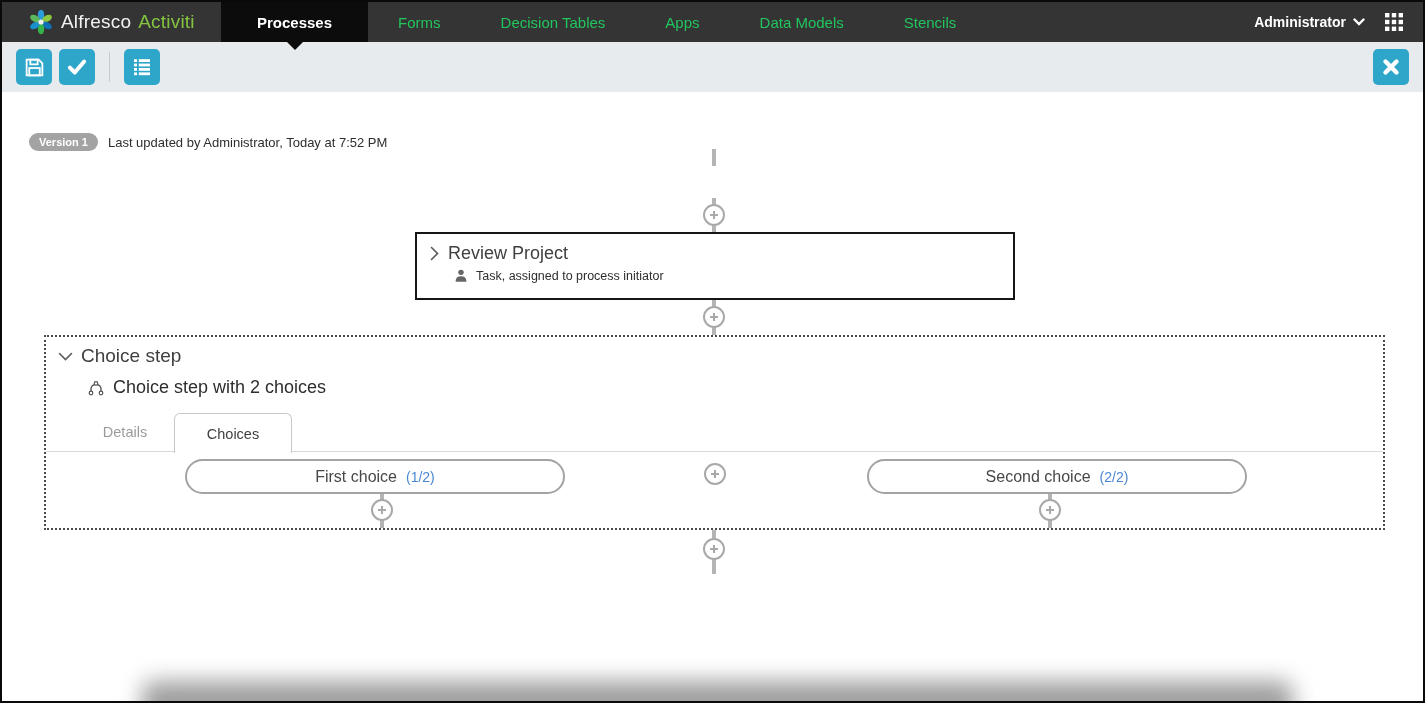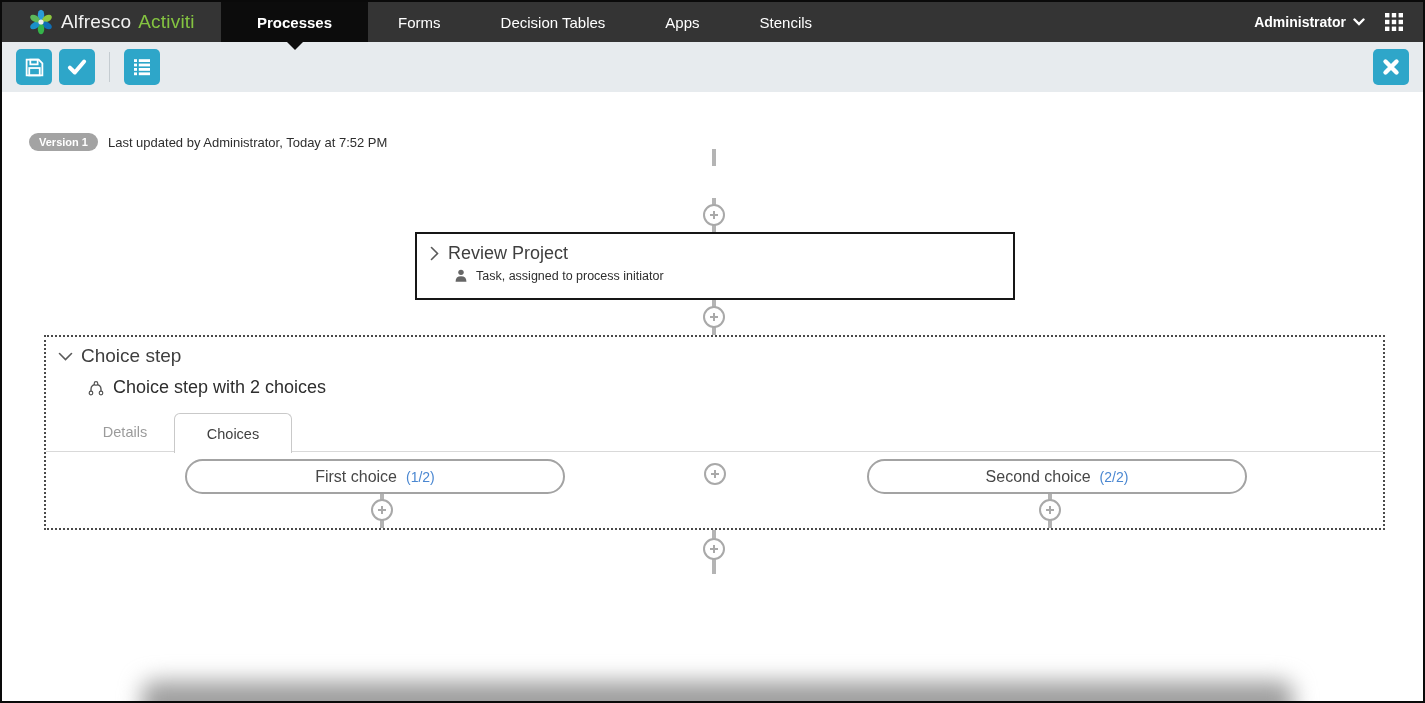--- a/index.html
+++ b/index.html
@@ -5,21 +5,21 @@
   * { margin:0; padding:0; box-sizing:border-box; }
   body { background:#fff; font-family:"Liberation Sans", sans-serif; }
   .page { position:relative; width:1425px; height:703px; border:2px solid #0a0a0a; background:#fff; overflow:hidden; }
 
   
   .topnav { height:40px; background:#343434; display:flex; align-items:stretch; position:relative; z-index:10; }
   .brand { display:flex; align-items:center; padding-left:26px; gap:7px; width:219px; cursor:pointer; }
   .brand-alfresco { color:#f2f2f2; font-size:19px; letter-spacing:.2px; }
   .brand-activiti { color:#84c341; font-size:19px; letter-spacing:.2px; }
   .nav-tabs { display:flex; align-items:stretch; }
-  .nav-tab { color:#ffffff; font-size:15px; display:flex; align-items:center; padding:0 30px; position:relative; cursor:pointer; white-space:nowrap; }
+  .nav-tab { color:#22c55e; font-size:15px; display:flex; align-items:center; padding:0 30px; position:relative; cursor:pointer; white-space:nowrap; }
   .nav-tab.active { background:#0c0c0c; color:#ffffff; font-weight:bold; padding:0 36px; }
   .tab-caret { position:absolute; left:50%; bottom:-8px; margin-left:-8px; width:0; height:0;
                border-left:8px solid transparent; border-right:8px solid transparent; border-top:8px solid #0c0c0c; }
   .nav-right { margin-left:auto; display:flex; align-items:center; gap:20px; padding-right:20px; }
   .user-menu { color:#fff; font-weight:bold; font-size:14px; display:flex; align-items:center; gap:7px; cursor:pointer; }
   .grid-btn { display:flex; align-items:center; cursor:pointer; }
 
   
   .toolbar { height:50px; background:#e7ebee; display:flex; align-items:center; padding:0 14px; gap:7px; }
   .tbtn { width:36px; height:36px; background:#2ea6c9; border-radius:5px; display:flex; align-items:center; justify-content:center; cursor:pointer; flex:none; }
@@ -89,20 +89,23 @@
         <span class="tab-caret"></span>
       </div>
       <div class="nav-tab">
         <span>Forms</span>
       </div>
       <div class="nav-tab">
         <span>Decision Tables</span>
       </div>
       <div class="nav-tab">
         <span>Apps</span>
+      </div>
+      <div class="nav-tab">
+        <span>Data Models</span>
       </div>
       <div class="nav-tab">
         <span>Stencils</span>
       </div>
     </nav>
 
     <div class="nav-right">
       <div class="user-menu">
         <span>Administrator</span>
         <span style="display:flex;">

